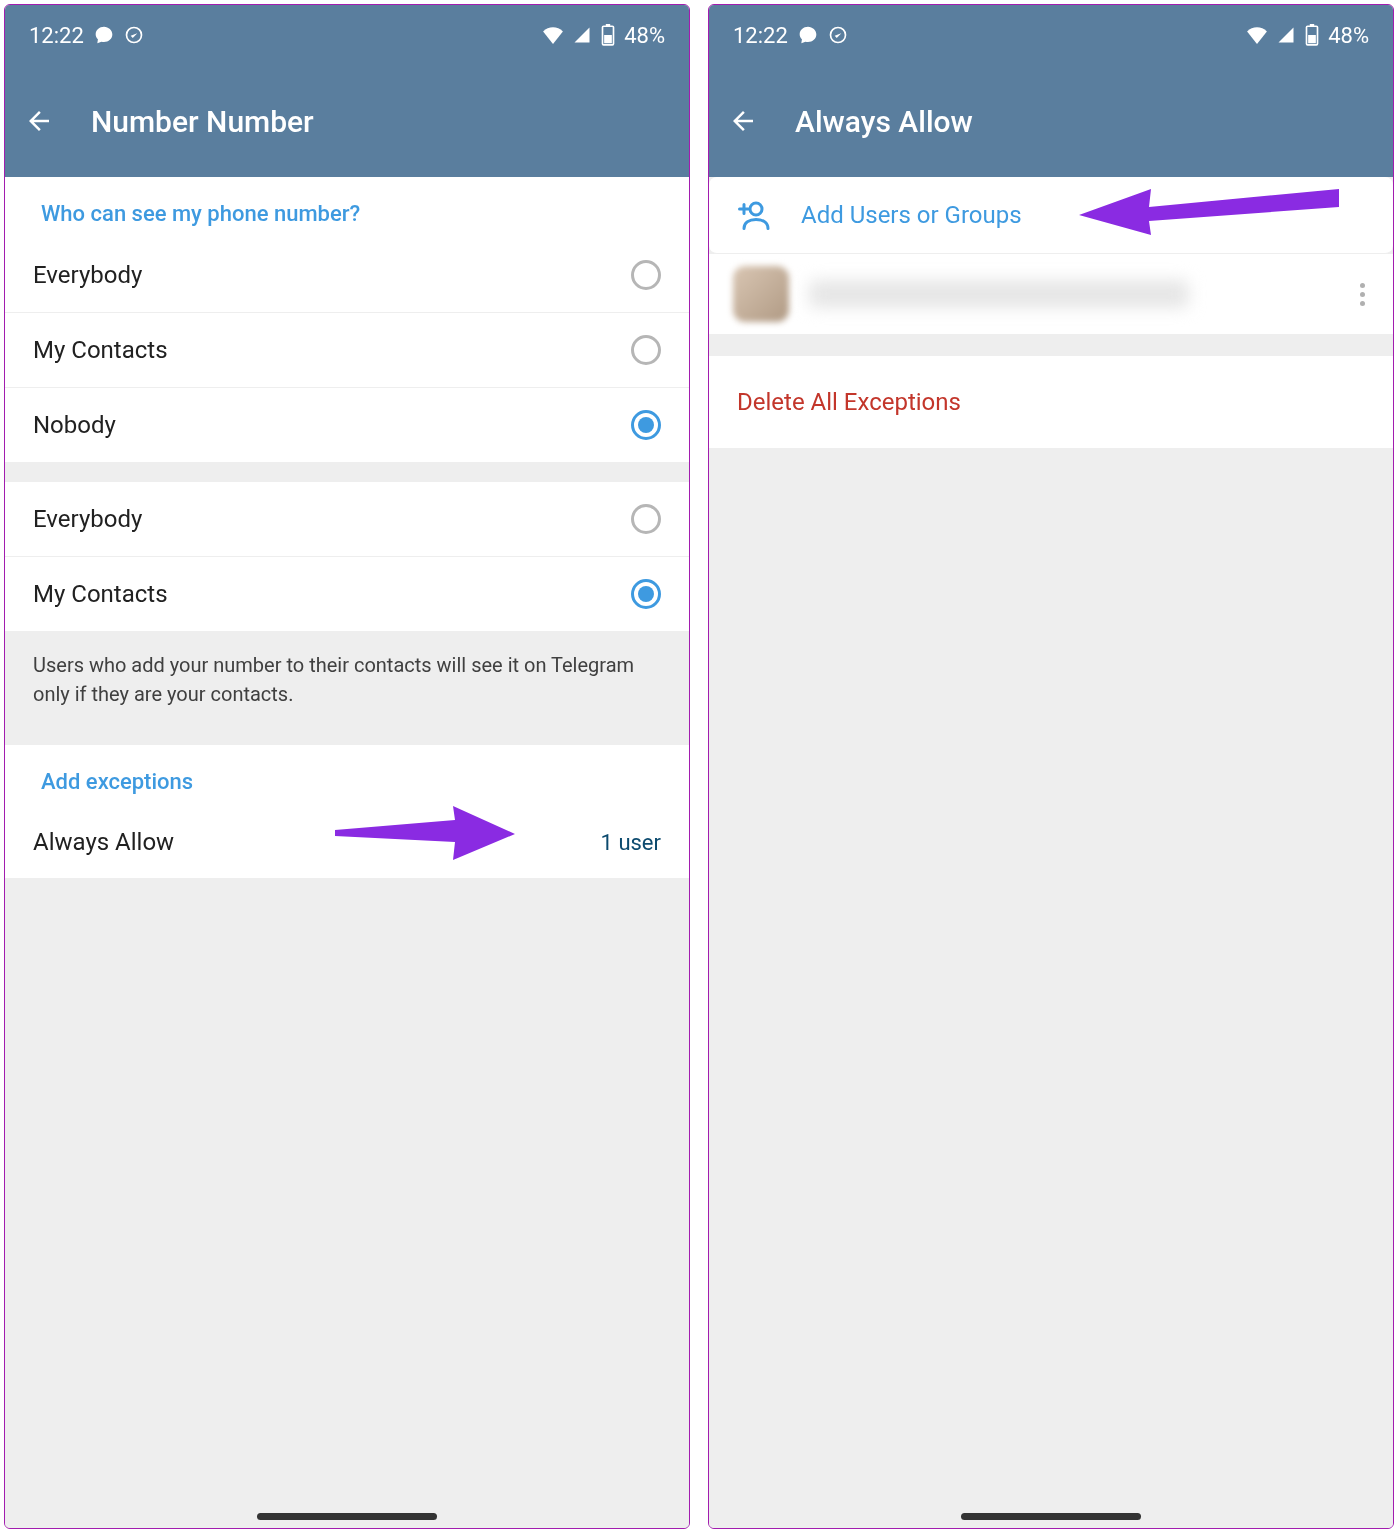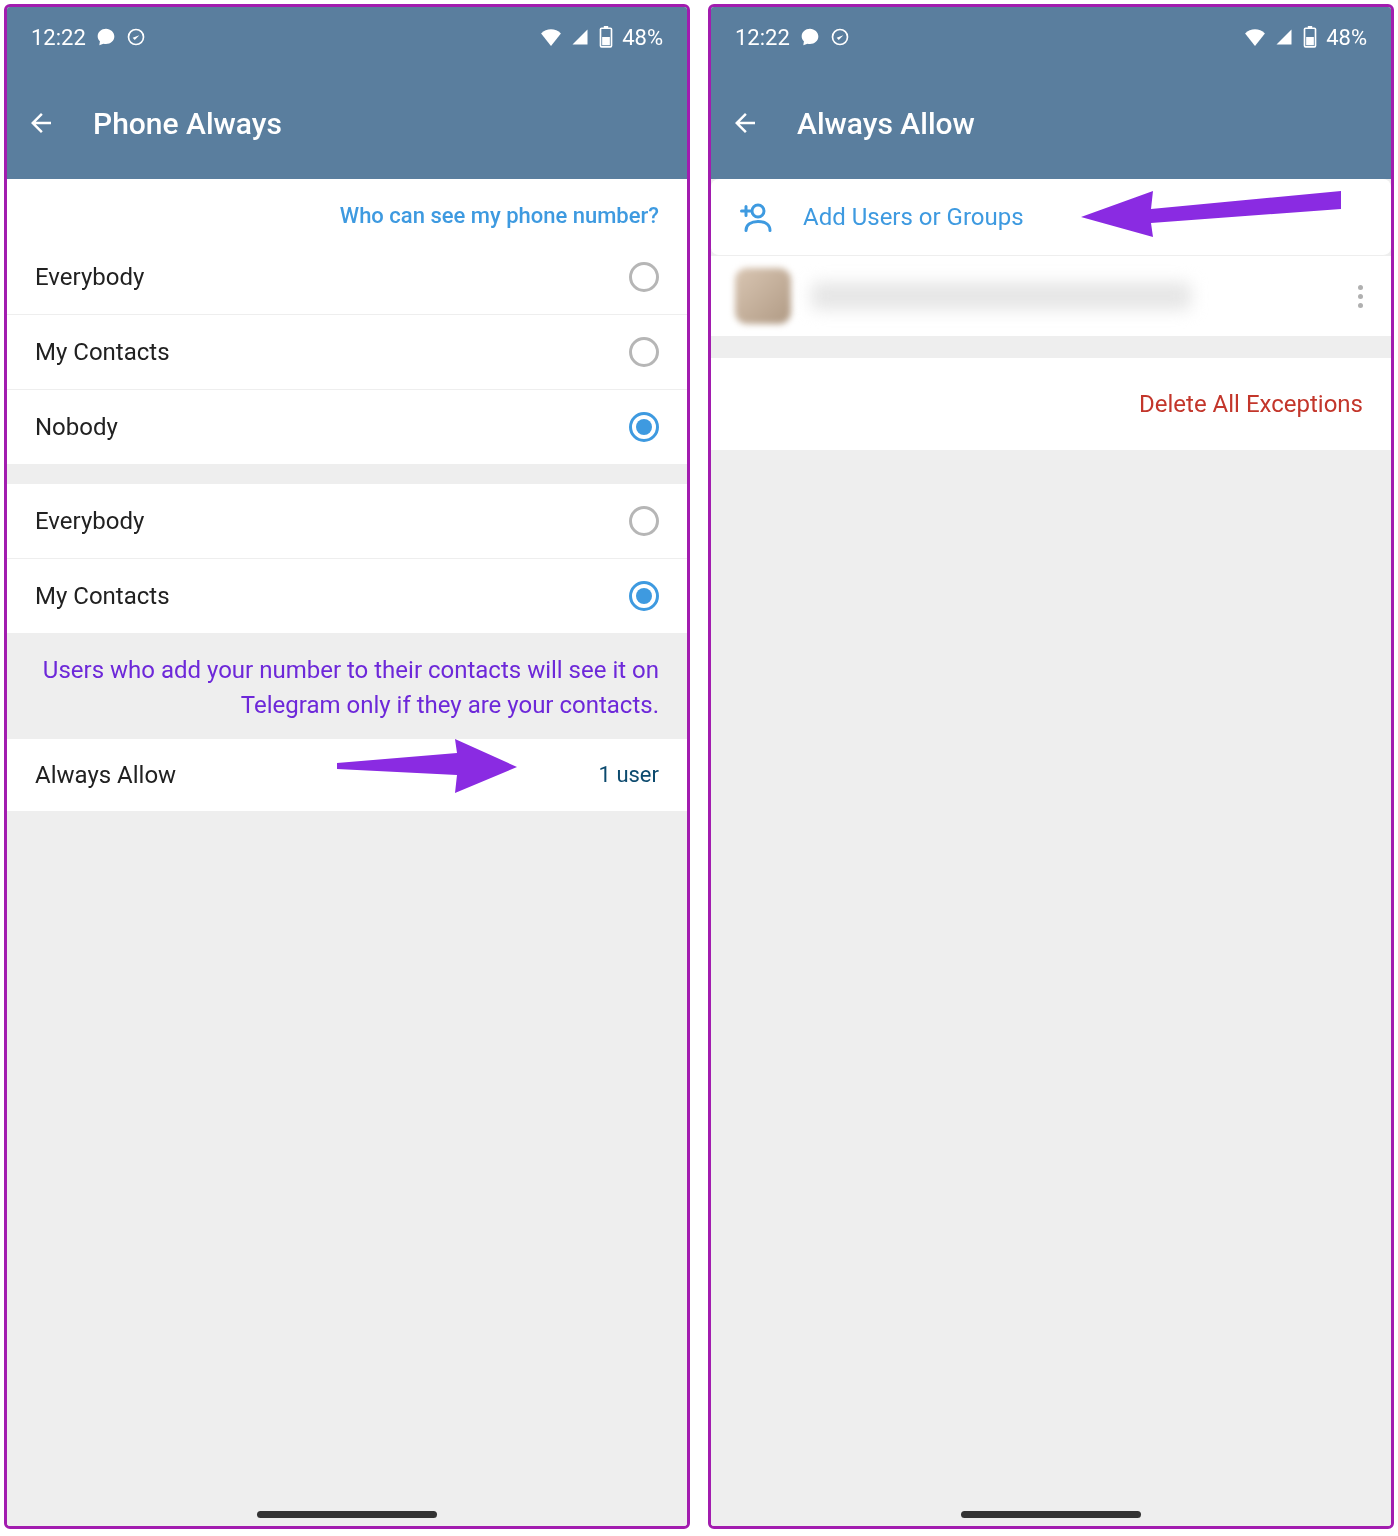--- a/index.html
+++ b/index.html
@@ -8,28 +8,27 @@
     background: #fff;
     display: flex;
     gap: 18px;
     padding: 4px;
     width: 1398px;
     height: 1536px;
   }
   .phone {
     width: 686px;
     height: 1525px;
-    border: 3px solid #a21caf;
+    border: 1px solid #a21caf;
     border-radius: 6px;
     background: #eeeeee;
     display: flex;
     flex-direction: column;
     position: relative;
     overflow: hidden;
-    text-align: right;
   }
   .statusbar {
     background: #5a7e9e;
     height: 60px;
     display: flex;
     align-items: center;
     padding: 0 24px;
     color: #fff;
     font-size: 22px;
     font-weight: 400;
@@ -77,23 +76,23 @@
   .radio.selected::after {
     content: "";
     position: absolute;
     top: 4px; left: 4px; right: 4px; bottom: 4px;
     background: #3e9ae0;
     border-radius: 50%;
   }
   .spacer { height: 20px; background: #eeeeee; }
   .info {
     background: #eeeeee;
-    color: #6d28d9;
-    font-size: 24px;
-    padding: 20px 28px 16px;
+    color: #404040;
+    font-size: 20px;
+    padding: 20px 28px 36px;
     line-height: 1.45;
   }
   .row .value-right {
     margin-left: auto;
     color: #0c4a6e;
     font-size: 22px;
   }
   .add-row {
     background: #fff;
     display: flex;
@@ -190,21 +189,21 @@
         </svg>
       <span>48%</span>
     </div>
   </div>
   <div class="titlebar">
     <div class="back">
       <svg width="30" height="30" viewBox="0 0 24 24">
           <path fill="#fff" d="M20 11H7.8l5.6-5.6L12 4l-8 8 8 8 1.4-1.4L7.8 13H20z"></path>
         </svg>
     </div>
-    <div class="title">Phone Always</div>
+    <div class="title">Number Number</div>
   </div>
   <div class="content">
     <div class="section-header">Who can see my phone number?</div>
     <div class="row">
       <span>Everybody</span>
       <div class="radio"></div>
     </div>
     <div class="row">
       <span>My Contacts</span>
       <div class="radio"></div>
@@ -218,20 +217,21 @@
     <div class="row">
       <span>Everybody</span>
       <div class="radio"></div>
     </div>
     <div class="row">
       <span>My Contacts</span>
       <div class="radio selected"></div>
     </div>
     <div class="info">Users who add your number to their contacts will see it on Telegram only if they are your contacts.</div>
 
+    <div class="section-header">Add exceptions</div>
     <div class="row">
       <span>Always Allow</span>
       <span class="value-right">1 user</span>
       <div class="arrow" style="left:330px; top:-4px;">
         <svg viewBox="0 0 180 60">
             <path fill="#8A2BE2" d="M0 28 L120 18 L118 4 L180 32 L118 58 L120 40 L0 34 Z"></path>
           </svg>
       </div>
     </div>
   </div>

